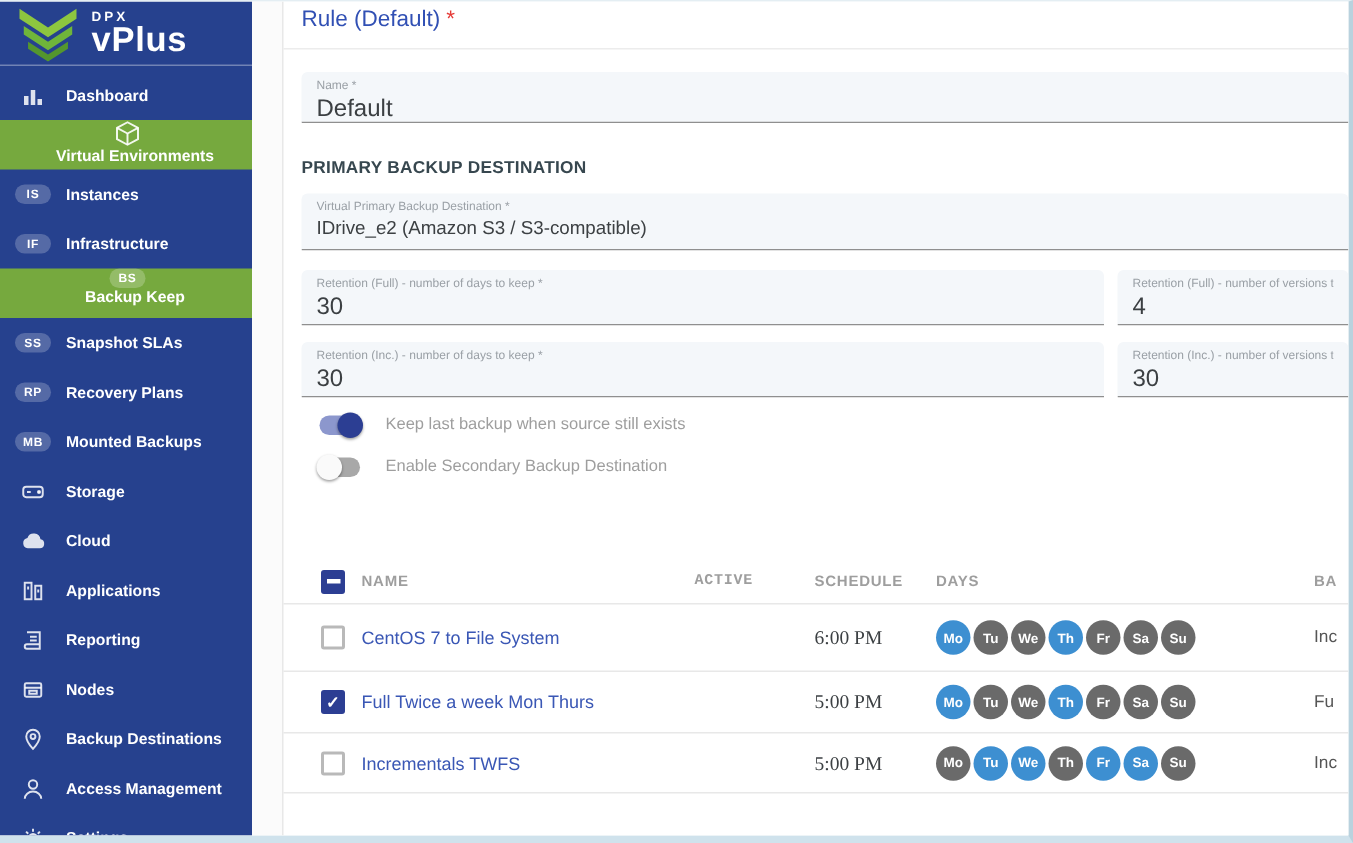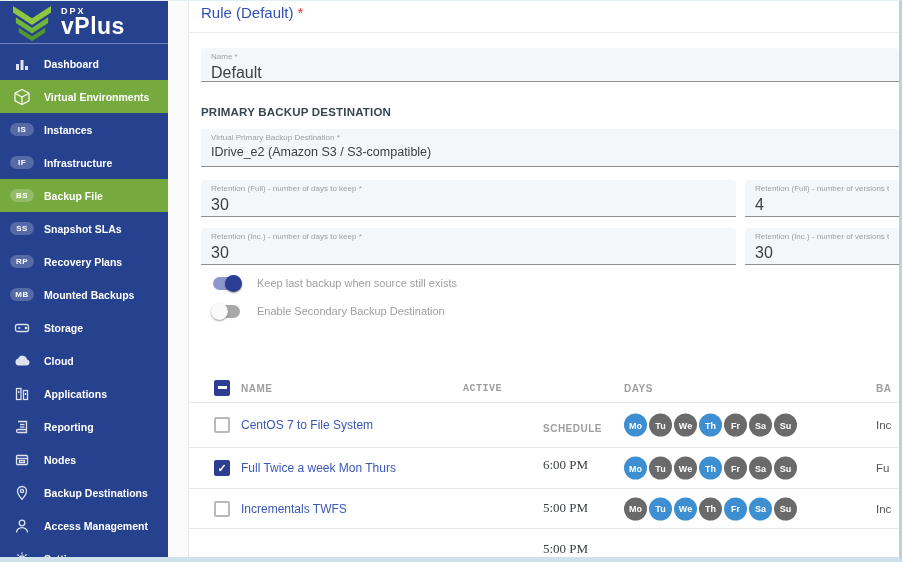--- a/index.html
+++ b/index.html
@@ -17,21 +17,21 @@
     border-top:1px solid #e4eef3;border-right:3px solid var(--window-border);border-bottom:5px solid #cfe2ec;}
   
   .sidebar{position:absolute;left:0;top:0;bottom:0;width:168px;background:var(--sidebar-bg);color:#fff;overflow:hidden;}
   .logo{display:flex;align-items:flex-start;padding:3px 8px 0 10px;height:42px;}
   .logo-text{display:flex;flex-direction:column;margin-left:7px;margin-top:2px;}
   .dpx{font-size:9px;font-weight:700;letter-spacing:2px;color:#fff;}
   .vplus{font-size:23px;font-weight:700;line-height:0.95;letter-spacing:0.5px;color:#fff;}
   .side-divider{border-top:1px solid rgba(255,255,255,0.35);margin:0 0 0 0;}
   .side-list{margin-top:3px;}
   .side-item{display:flex;align-items:center;height:33px;padding:0 8px 0 10px;cursor:pointer;}
-  .side-item.active{background:var(--sidebar-active-bg);}
+  .side-item.active{background:var(--sidebar-active-bg);flex-direction:column;}
   .side-icon{width:24px;display:flex;justify-content:center;align-items:center;flex:none;}
   .side-icon svg{display:block;}
   .side-badge{flex:none;width:24px;height:13px;border-radius:7px;background:rgba(255,255,255,0.22);
     font-size:8px;font-weight:700;color:#fff;display:flex;align-items:center;justify-content:center;letter-spacing:0.5px;}
   .side-label{margin-left:10px;font-size:10.5px;font-weight:700;color:#fff;white-space:nowrap;}
   .sub .side-label{margin-left:10px;}
   
   .gap{position:absolute;left:168px;top:0;bottom:0;width:20px;background:#fbfbfb;}
   .card{position:absolute;left:188px;top:0;right:0;bottom:0;background:#fff;border-left:1px solid #e8e8e8;}
   .page-title{position:absolute;left:12px;top:3px;font-size:15px;color:var(--title-blue);font-weight:500;}
@@ -57,21 +57,21 @@
     box-shadow:0 1px 2px rgba(0,0,0,0.4);}
   .toggle-row.on .toggle{background:var(--toggle-on-track);}
   .toggle-row.on .knob{left:auto;right:-2px;background:var(--toggle-on);}
   .toggle-label{margin-left:17px;font-size:11px;color:var(--header-gray);}
   
   .table{position:absolute;left:0;right:0;top:372px;}
   .trow{position:relative;border-bottom:1px solid #e8e8e8;}
   .thead{height:30px;}
   .tr1{height:45px;} .tr2{height:41px;} .tr3{height:40px;}
   .cell{position:absolute;top:50%;transform:translateY(-50%);white-space:nowrap;}
-  .c-check{left:25px;} .c-name{left:52px;} .c-active{left:274px;font-family:Liberation Mono, monospace;} .c-sched{left:354px;margin-top:40px;} .c-days{left:435px;} .c-type{left:687px;}
+  .c-check{left:25px;} .c-name{left:52px;} .c-active{left:274px;font-family:Liberation Mono, monospace;} .c-sched{left:354px;} .c-days{left:435px;} .c-type{left:687px;}
   .hcell{font-size:10px;font-weight:700;color:var(--header-gray);letter-spacing:0.5px;}
   .cb{width:16px;height:16px;border-radius:2px;display:flex;align-items:center;justify-content:center;cursor:pointer;}
   .cb.unchecked{border:2px solid #b9b9b9;background:#fff;}
   .cb.checked,.cb.indeterminate{background:var(--checkbox-fill);}
   .cb.checked::after{content:"\2713";color:#fff;font-size:11px;font-weight:700;}
   .cb.indeterminate::after{content:"";width:9px;height:2.5px;background:#fff;display:block;}
   .name-link{font-size:12px;color:var(--link-blue);cursor:pointer;}
   .dot{width:9px;height:9px;border-radius:50%;background:var(--dot-green);margin-left:6px;}
   .sched{font-size:13px;color:var(--value-dark);font-family:Liberation Serif, serif;}
   .days{display:flex;}
@@ -129,21 +129,21 @@
         <span class="side-label">Instances</span>
       </div>
 
       <div class="side-item sub">
         <span class="side-badge">IF</span>
         <span class="side-label">Infrastructure</span>
       </div>
 
       <div class="side-item sub active">
         <span class="side-badge">BS</span>
-        <span class="side-label">Backup File</span>
+        <span class="side-label">Backup Keep</span>
       </div>
 
       <div class="side-item sub">
         <span class="side-badge">SS</span>
         <span class="side-label">Snapshot SLAs</span>
       </div>
 
       <div class="side-item sub">
         <span class="side-badge">RP</span>
         <span class="side-label">Recovery Plans</span>

